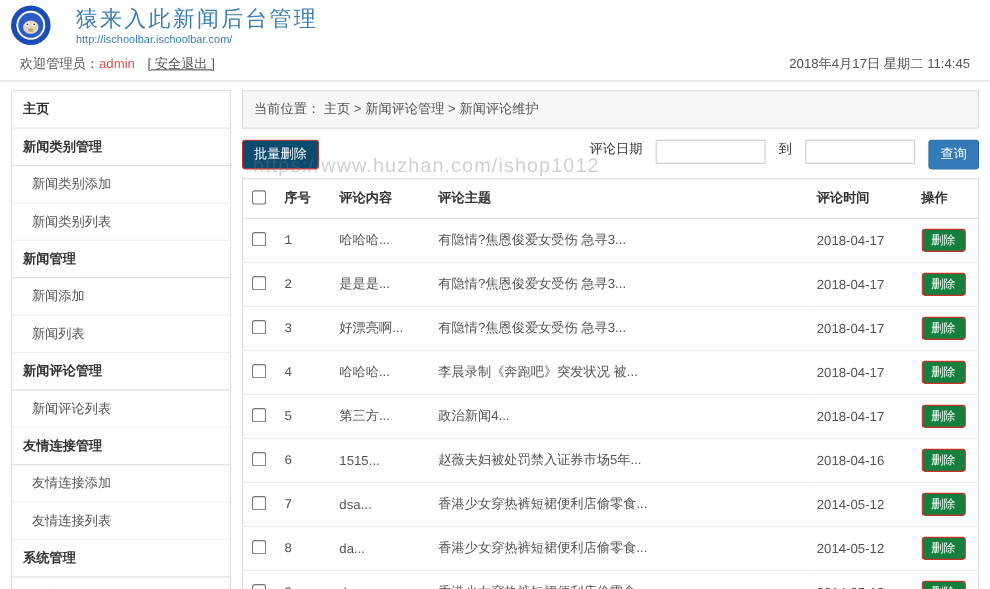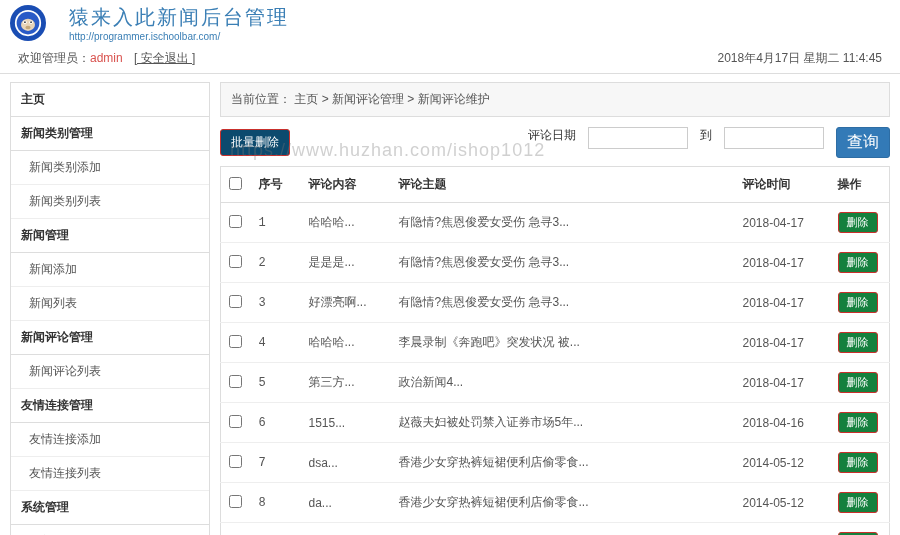--- a/index.html
+++ b/index.html
@@ -24,21 +24,21 @@
 .sidebar-group-title { background: #fff; padding: 8px 10px; font-weight: bold; border-bottom: 1px solid #ddd; cursor: pointer; }
 .sidebar-item { padding: 8px 18px; border-bottom: 1px solid #eee; cursor: pointer; color: #555; }
 
 .content { flex: 1; }
 .breadcrumb-bar { border: 1px solid #ddd; background: #f7f7f7; padding: 8px 10px; margin-bottom: 10px; }
 .breadcrumb-bar span { color: #555; }
 .breadcrumb-bar a { color: #555; text-decoration: none; }
 
 .toolbar { display: flex; justify-content: space-between; align-items: center; margin-bottom: 8px; }
 .btn-danger { background: #0c4a6e; color: #fff; border: 1px solid #c9302c; padding: 4px 10px; border-radius: 3px; cursor: pointer; font-size: 12px; }
-.btn-primary { background: #337ab7; color: #fff; border: 1px solid #2e6da4; padding: 4px 10px; border-radius: 3px; cursor: pointer; font-size: 16px; }
+.btn-primary { background: #337ab7; color: #fff; border: 1px solid #2e6da4; padding: 4px 10px; border-radius: 3px; cursor: pointer; font-size: 12px; }
 .date-filter { display: flex; align-items: flex-start; gap: 12px; }
 .date-input { border: 1px solid #ccc; padding: 3px 6px; width: 100px; height: 22px; }
 
 table.data-table { width: 100%; border-collapse: collapse; border: 1px solid #ddd; }
 .data-table th, .data-table td { border-bottom: 1px solid #eee; padding: 9px 8px; text-align: left; font-size: 12px; font-weight: normal; color: #555; }
 .data-table th { background: #fff; border-bottom: 1px solid #ddd; font-weight: bold; color: #333; }
 .col-check { width: 30px; text-align: center; }
 .col-seq { width: 50px; font-family: Liberation Mono, monospace; }
 .col-content { width: 90px; }
 .col-time { width: 95px; }
@@ -64,21 +64,21 @@
           <ellipse cx="16" cy="18" rx="8" ry="7" fill="#e8d4b8"></ellipse>
           <circle cx="12.5" cy="15" r="2" fill="#fff"></circle>
           <circle cx="19.5" cy="15" r="2" fill="#fff"></circle>
           <circle cx="12.5" cy="15" r="1" fill="#333"></circle>
           <circle cx="19.5" cy="15" r="1" fill="#333"></circle>
           <ellipse cx="16" cy="21" rx="3" ry="2" fill="#c4a77a"></ellipse>
         </svg>
     </div>
     <div class="header-text">
       <div class="site-title">猿来入此新闻后台管理</div>
-      <div class="site-url">http://programmer.ischoolbar.com/</div>
+      <div class="site-url">http://ischoolbar.ischoolbar.com/</div>
     </div>
   </div>
 
   <div class="topbar">
     <div class="welcome">
       <span>欢迎管理员：</span><span class="admin-name">admin</span>
       <a href="#" class="logout-link">[ 安全退出 ]</a>
     </div>
     <div class="datetime">2018年4月17日 星期二 11:4:45</div>
   </div>

